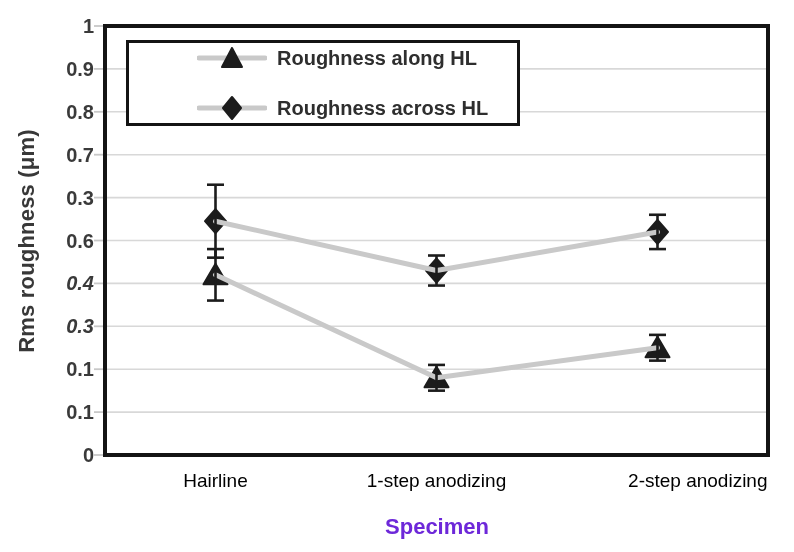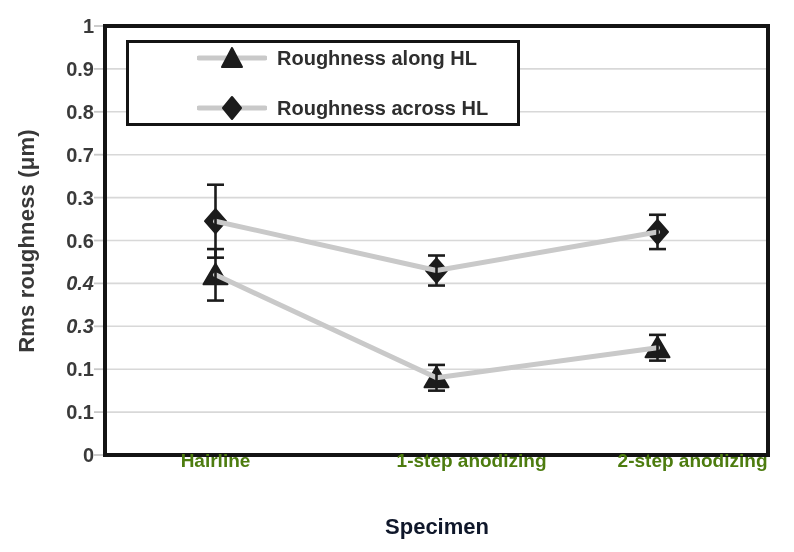--- a/index.html
+++ b/index.html
@@ -37,43 +37,43 @@
   .x-title {
     position: absolute;
     left: 337px;
     top: 512px;
     width: 200px;
     height: 30px;
     line-height: 30px;
     text-align: center;
     font-size: 22px;
     font-weight: 600;
-    color: #0f172a;
+    color: #6d28d9;
   }
   .ytick-label {
     position: absolute;
     left: 0;
     width: 94px;
     height: 26px;
     line-height: 26px;
     text-align: right;
     font-size: 20px;
     font-weight: 600;
     color: #3a3a3a;
   }
   .xcat-label {
     position: absolute;
-    top: 448px;
+    top: 468px;
     width: 220px;
     height: 26px;
     line-height: 26px;
     text-align: center;
     font-size: 19px;
-    font-weight: 700;
-    color: #4d7c0f;
+    font-weight: 400;
+    color: #000000;
   }
   .legend {
     position: absolute;
     left: 126px;
     top: 40px;
     width: 394px;
     height: 86px;
     background: #ffffff;
     border: 3px solid #141414;
     box-sizing: border-box;
@@ -179,21 +179,21 @@
       <div class="ytick-label" style="top: 270.4px; font-style: italic;">0.4</div>
       <div class="ytick-label" style="top: 227.5px;">0.6</div>
       <div class="ytick-label" style="top: 184.6px;">0.3</div>
       <div class="ytick-label" style="top: 141.7px;">0.7</div>
       <div class="ytick-label" style="top: 98.8px;">0.8</div>
       <div class="ytick-label" style="top: 55.9px;">0.9</div>
       <div class="ytick-label" style="top: 13px;">1</div>
     </div>
   <div id="xcat-labels">
       <div class="xcat-label" style="left: 105.5px;">Hairline</div>
-      <div class="xcat-label" style="left: 326.5px; text-align: right;">1-step anodizing</div>
+      <div class="xcat-label" style="left: 326.5px;">1-step anodizing</div>
       <div class="xcat-label" style="left: 547.5px; text-align: right;">2-step anodizing</div>
     </div>
 
   <div class="legend">
     <div class="legend-row">
       <svg class="legend-swatch" viewBox="0 0 70 28">
           <line x1="2" x2="68" y1="14" y2="14" stroke="#c9c9c9" stroke-width="5" stroke-linecap="round"></line>
           <polygon points="35,4 25,23 45,23" fill="#1c1c1c" stroke="#1c1c1c" stroke-width="2" stroke-linejoin="round"></polygon>
         </svg>
       <span class="legend-label">Roughness along HL</span>

